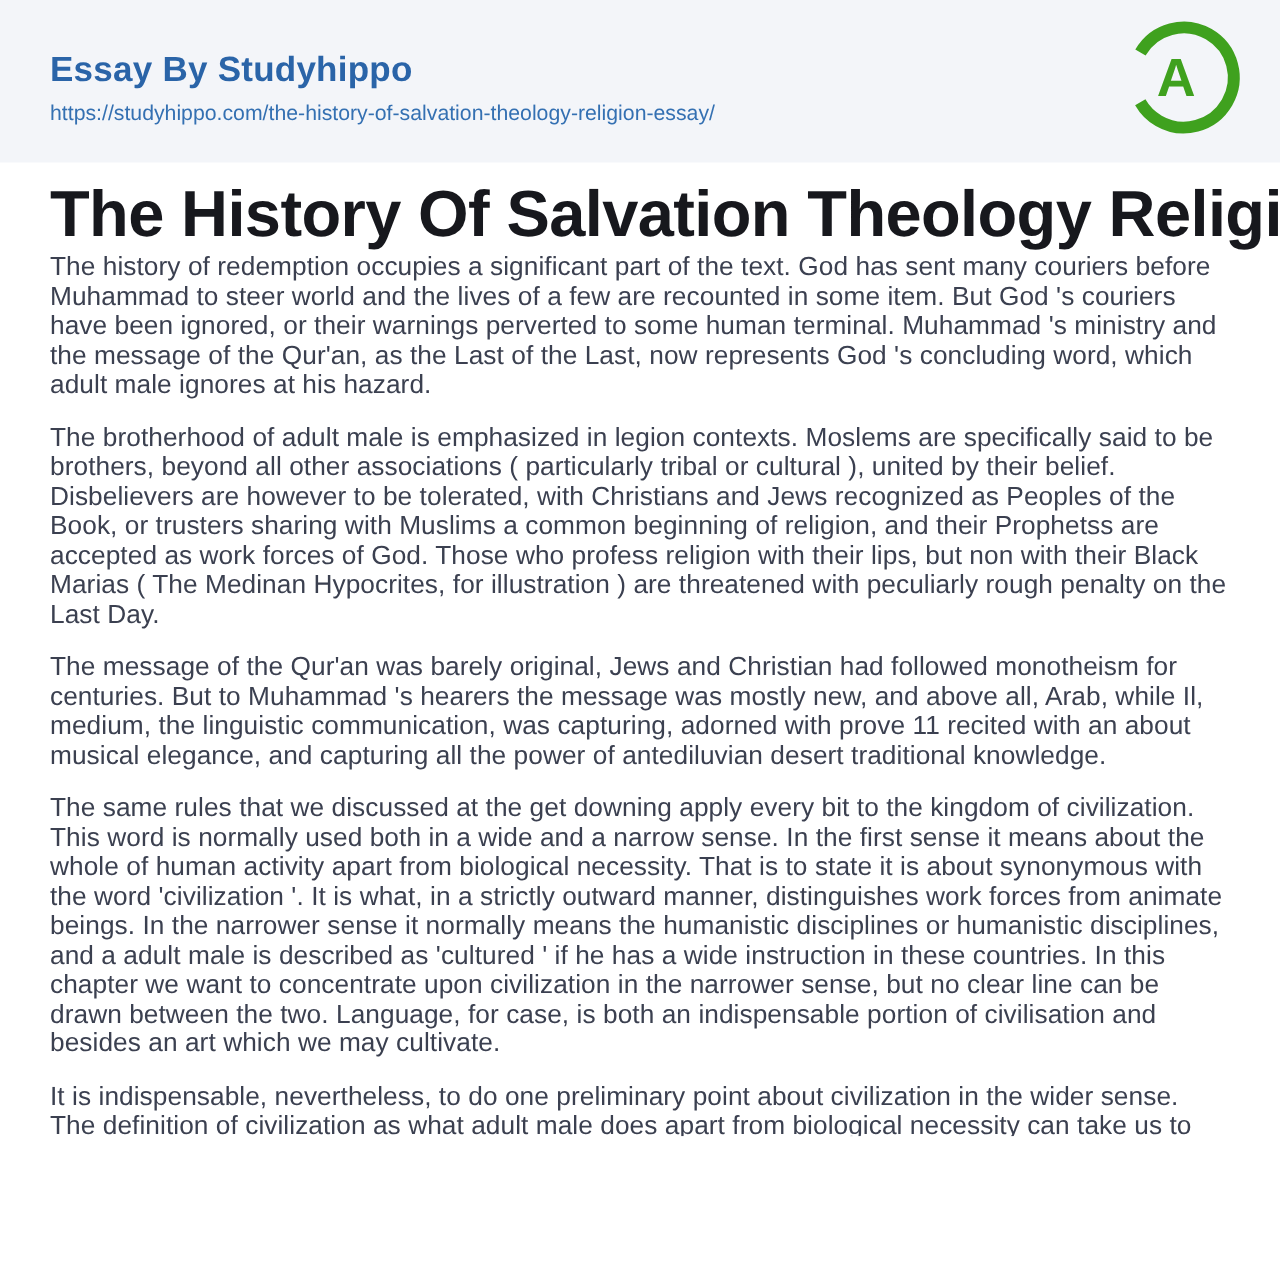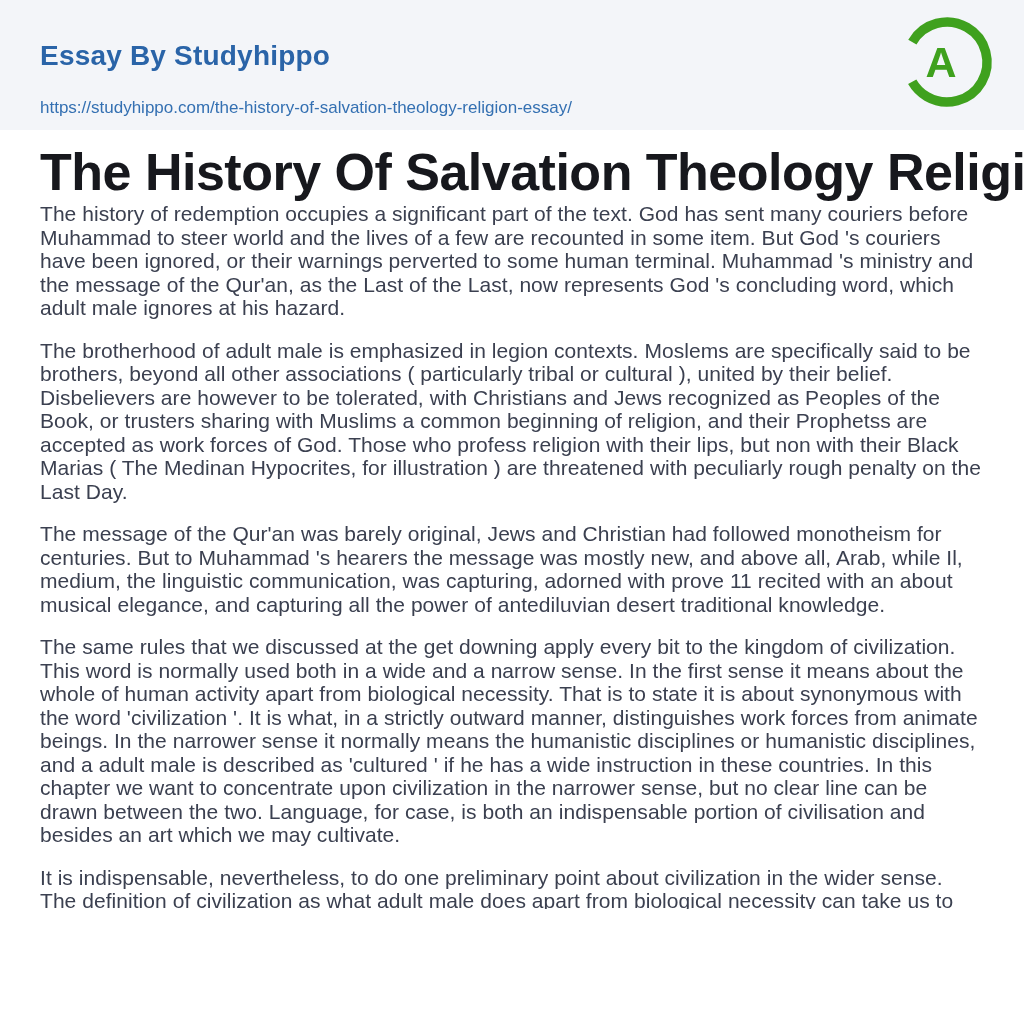--- a/index.html
+++ b/index.html
@@ -37,21 +37,21 @@
     margin: 0;
     font-size: 28px;
     font-weight: 700;
     letter-spacing: 0.2px;
     color: var(--brand_blue);
     line-height: 1.1;
   }
   .source-url {
     position: absolute;
     left: 40px;
-    top: 98px;
+    top: 81px;
     font-size: 17px;
     font-weight: 400;
     color: var(--link_blue);
     text-decoration: none;
     line-height: 1.2;
   }
   .logo {
     position: absolute;
     top: 12px;
     right: 27px;

